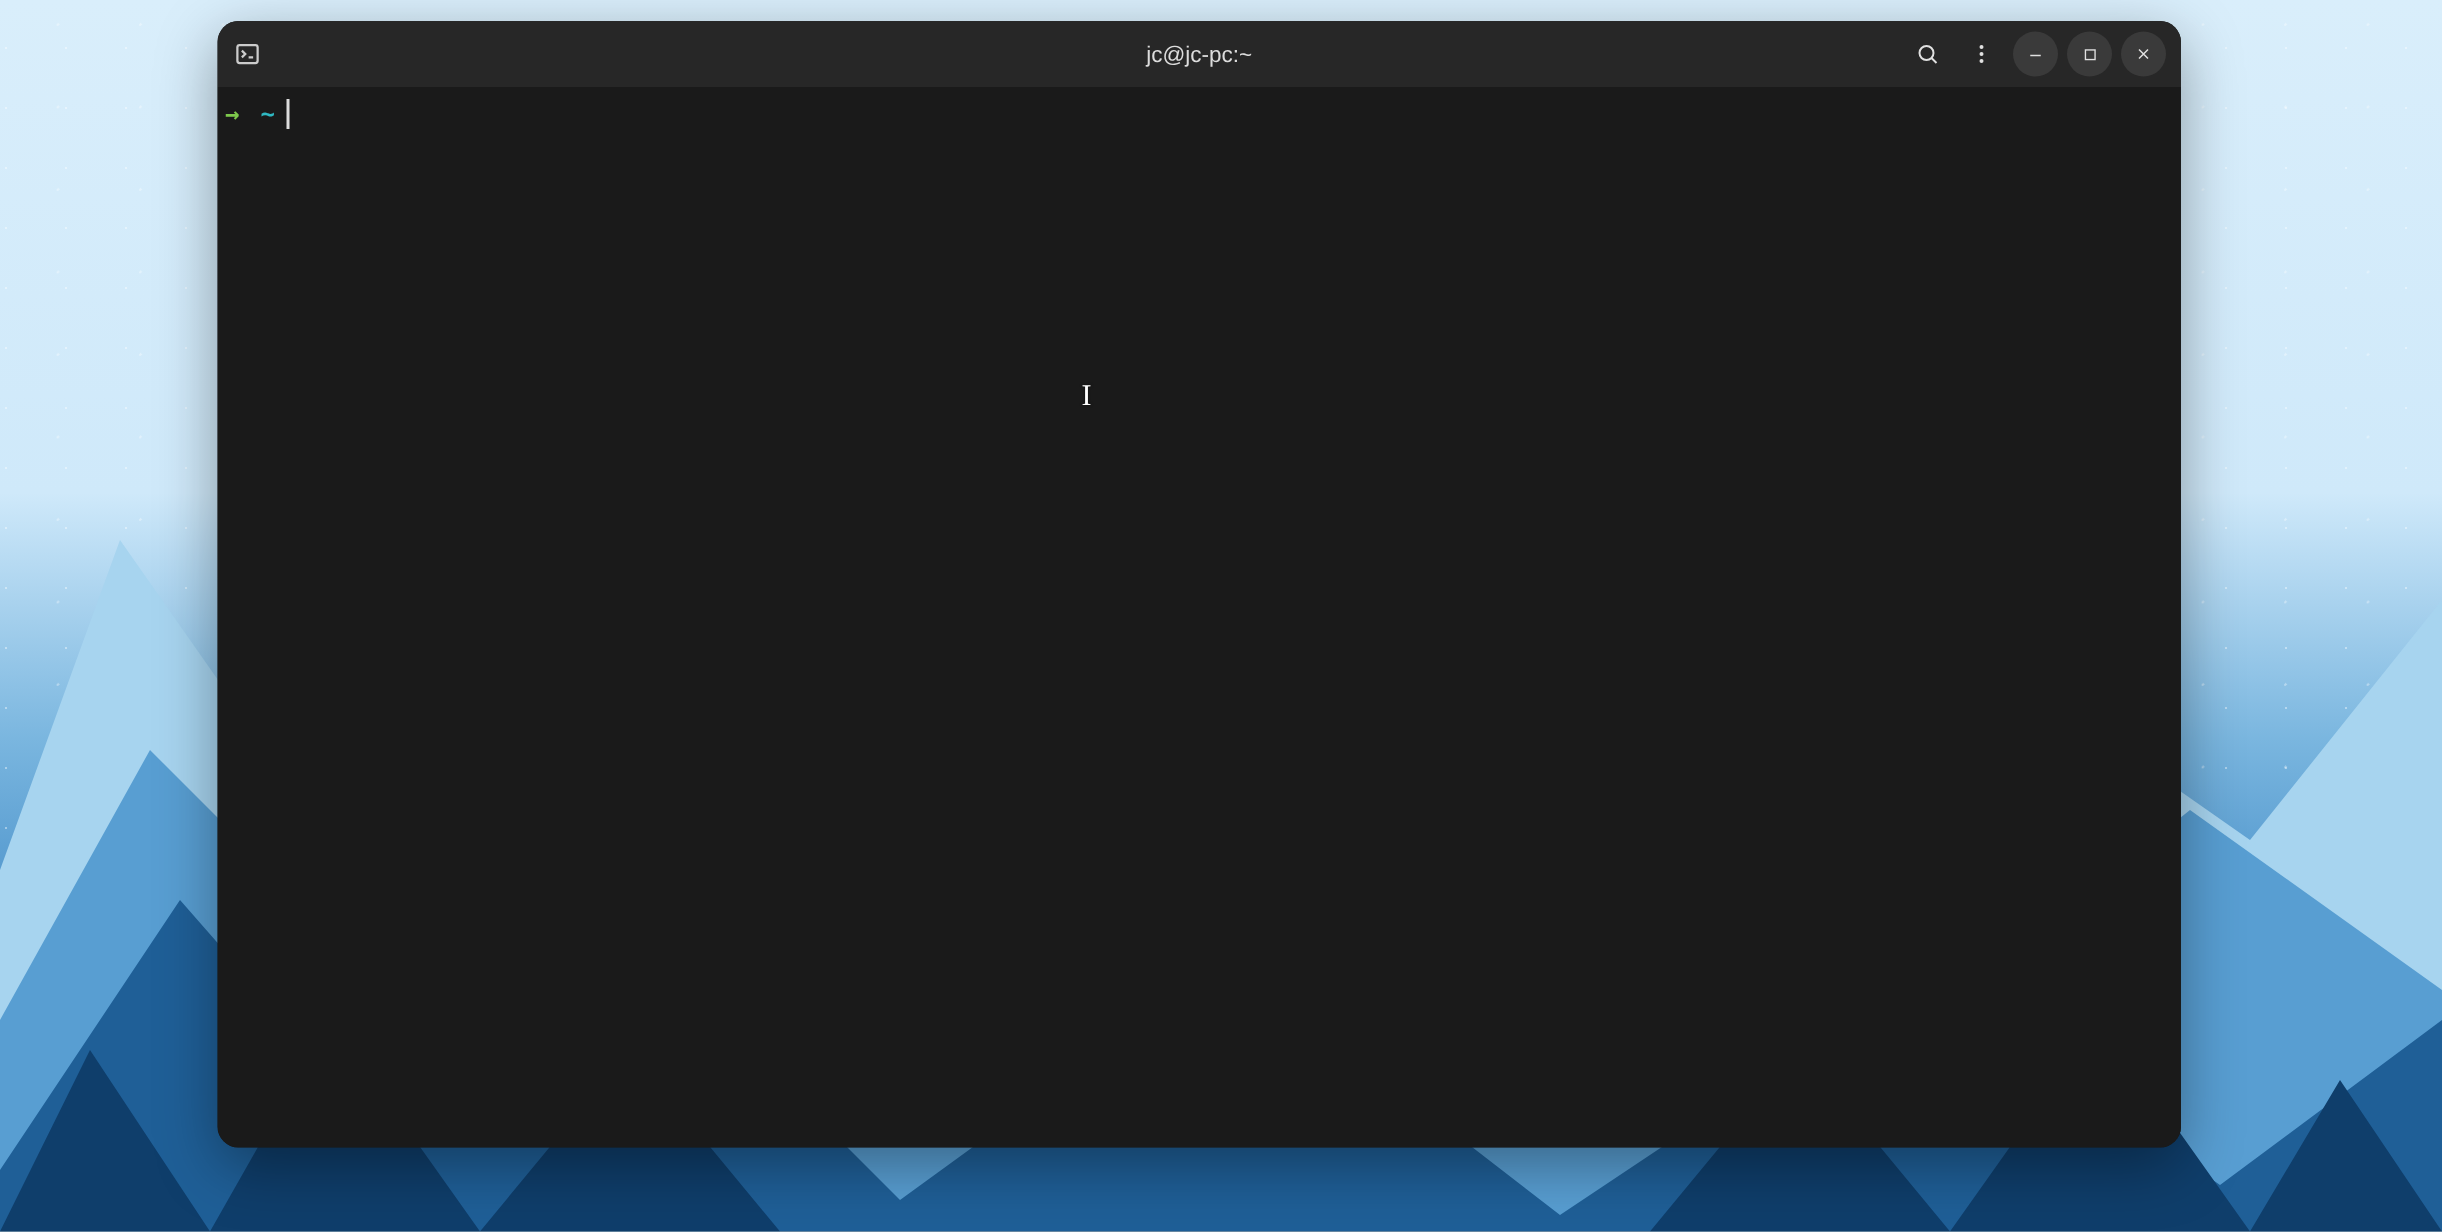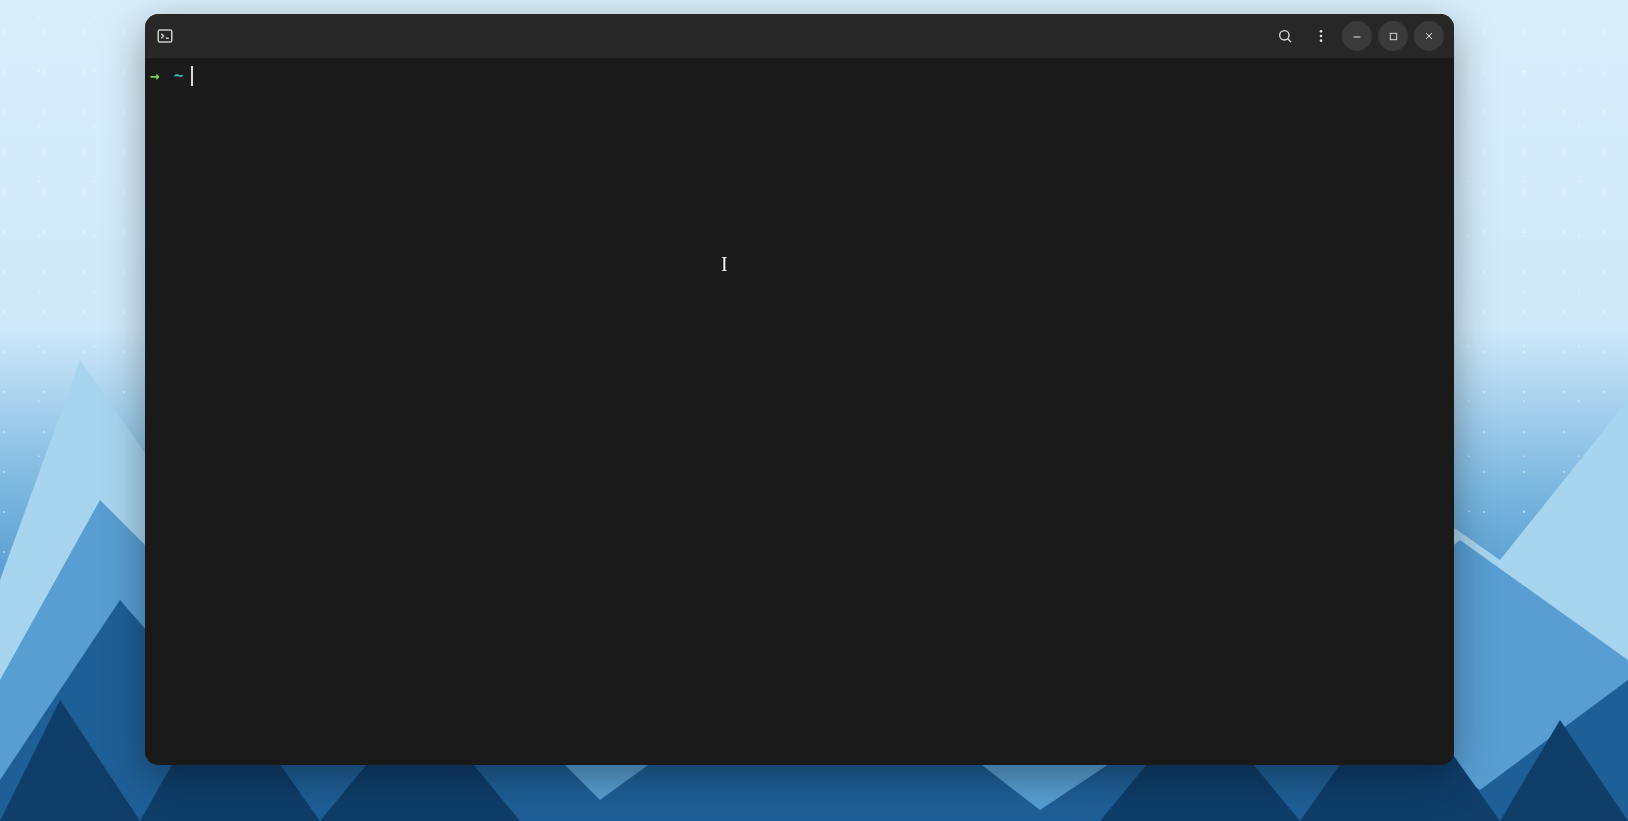--- a/index.html
+++ b/index.html
@@ -80,20 +80,21 @@
   <div class="win">
 
     <div class="titlebar">
       <span class="app-icon">
         <svg width="18" height="18" viewBox="0 0 24 24" fill="none" stroke="currentColor" stroke-width="2">
           <rect x="3" y="4" width="18" height="16" rx="2"></rect>
           <path d="M7 9l3 3-3 3M13 15h4"></path>
         </svg>
       </span>
 
+      <div class="title">jc@jc-pc:~</div>
 
       <span class="tb-spacer"></span>
 
       <span class="tb-btn tb-flat">
         <svg width="16" height="16" viewBox="0 0 24 24" fill="none" stroke="currentColor" stroke-width="2">
           <circle cx="11" cy="11" r="7"></circle>
             <path d="m21 21-5-5"></path>
         </svg>
       </span>
 

